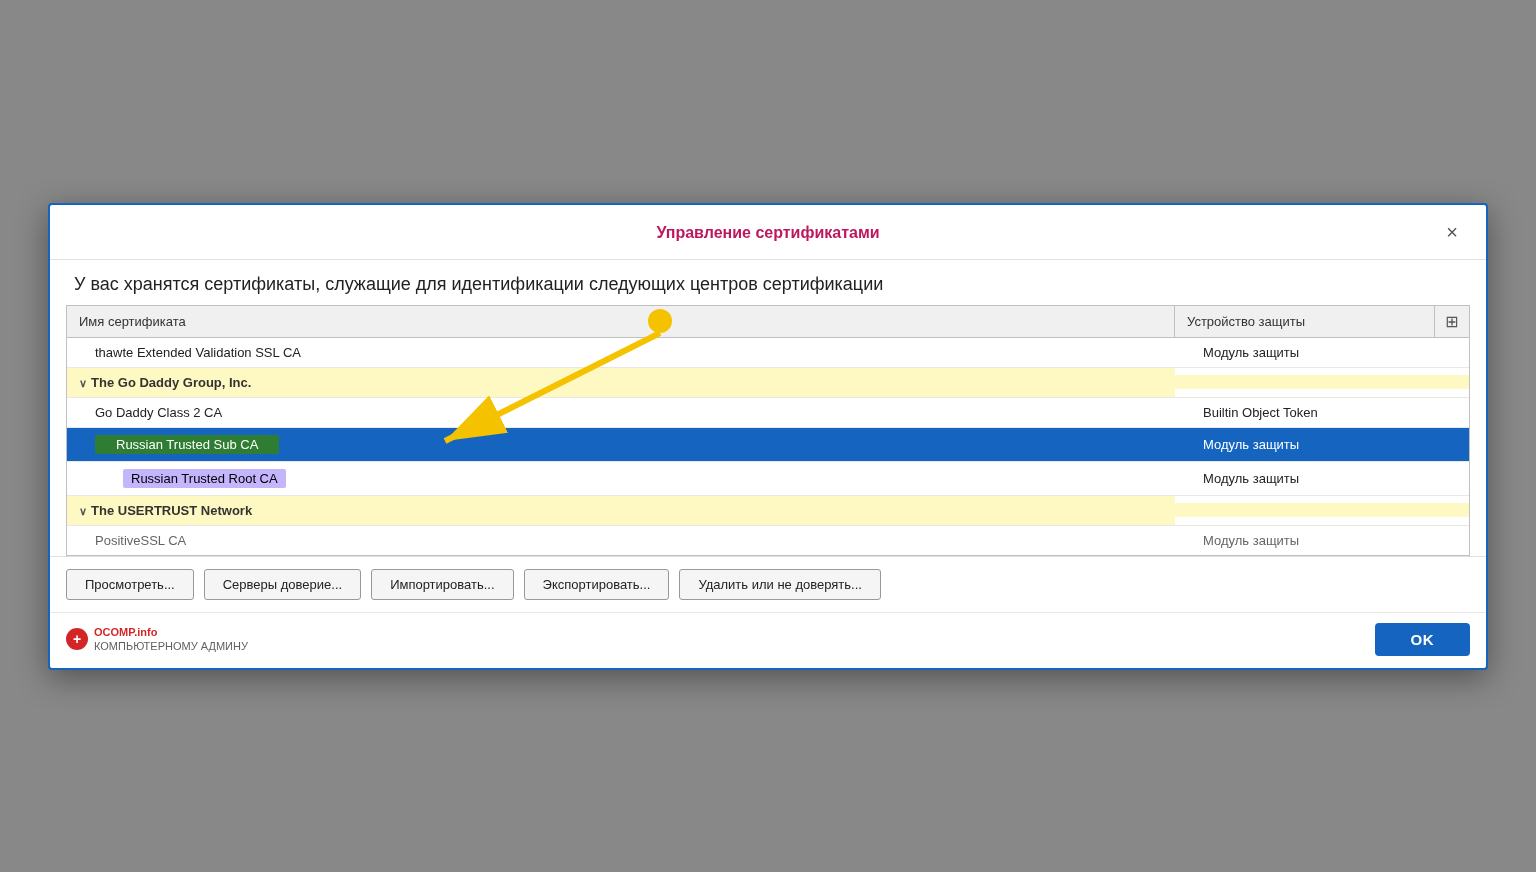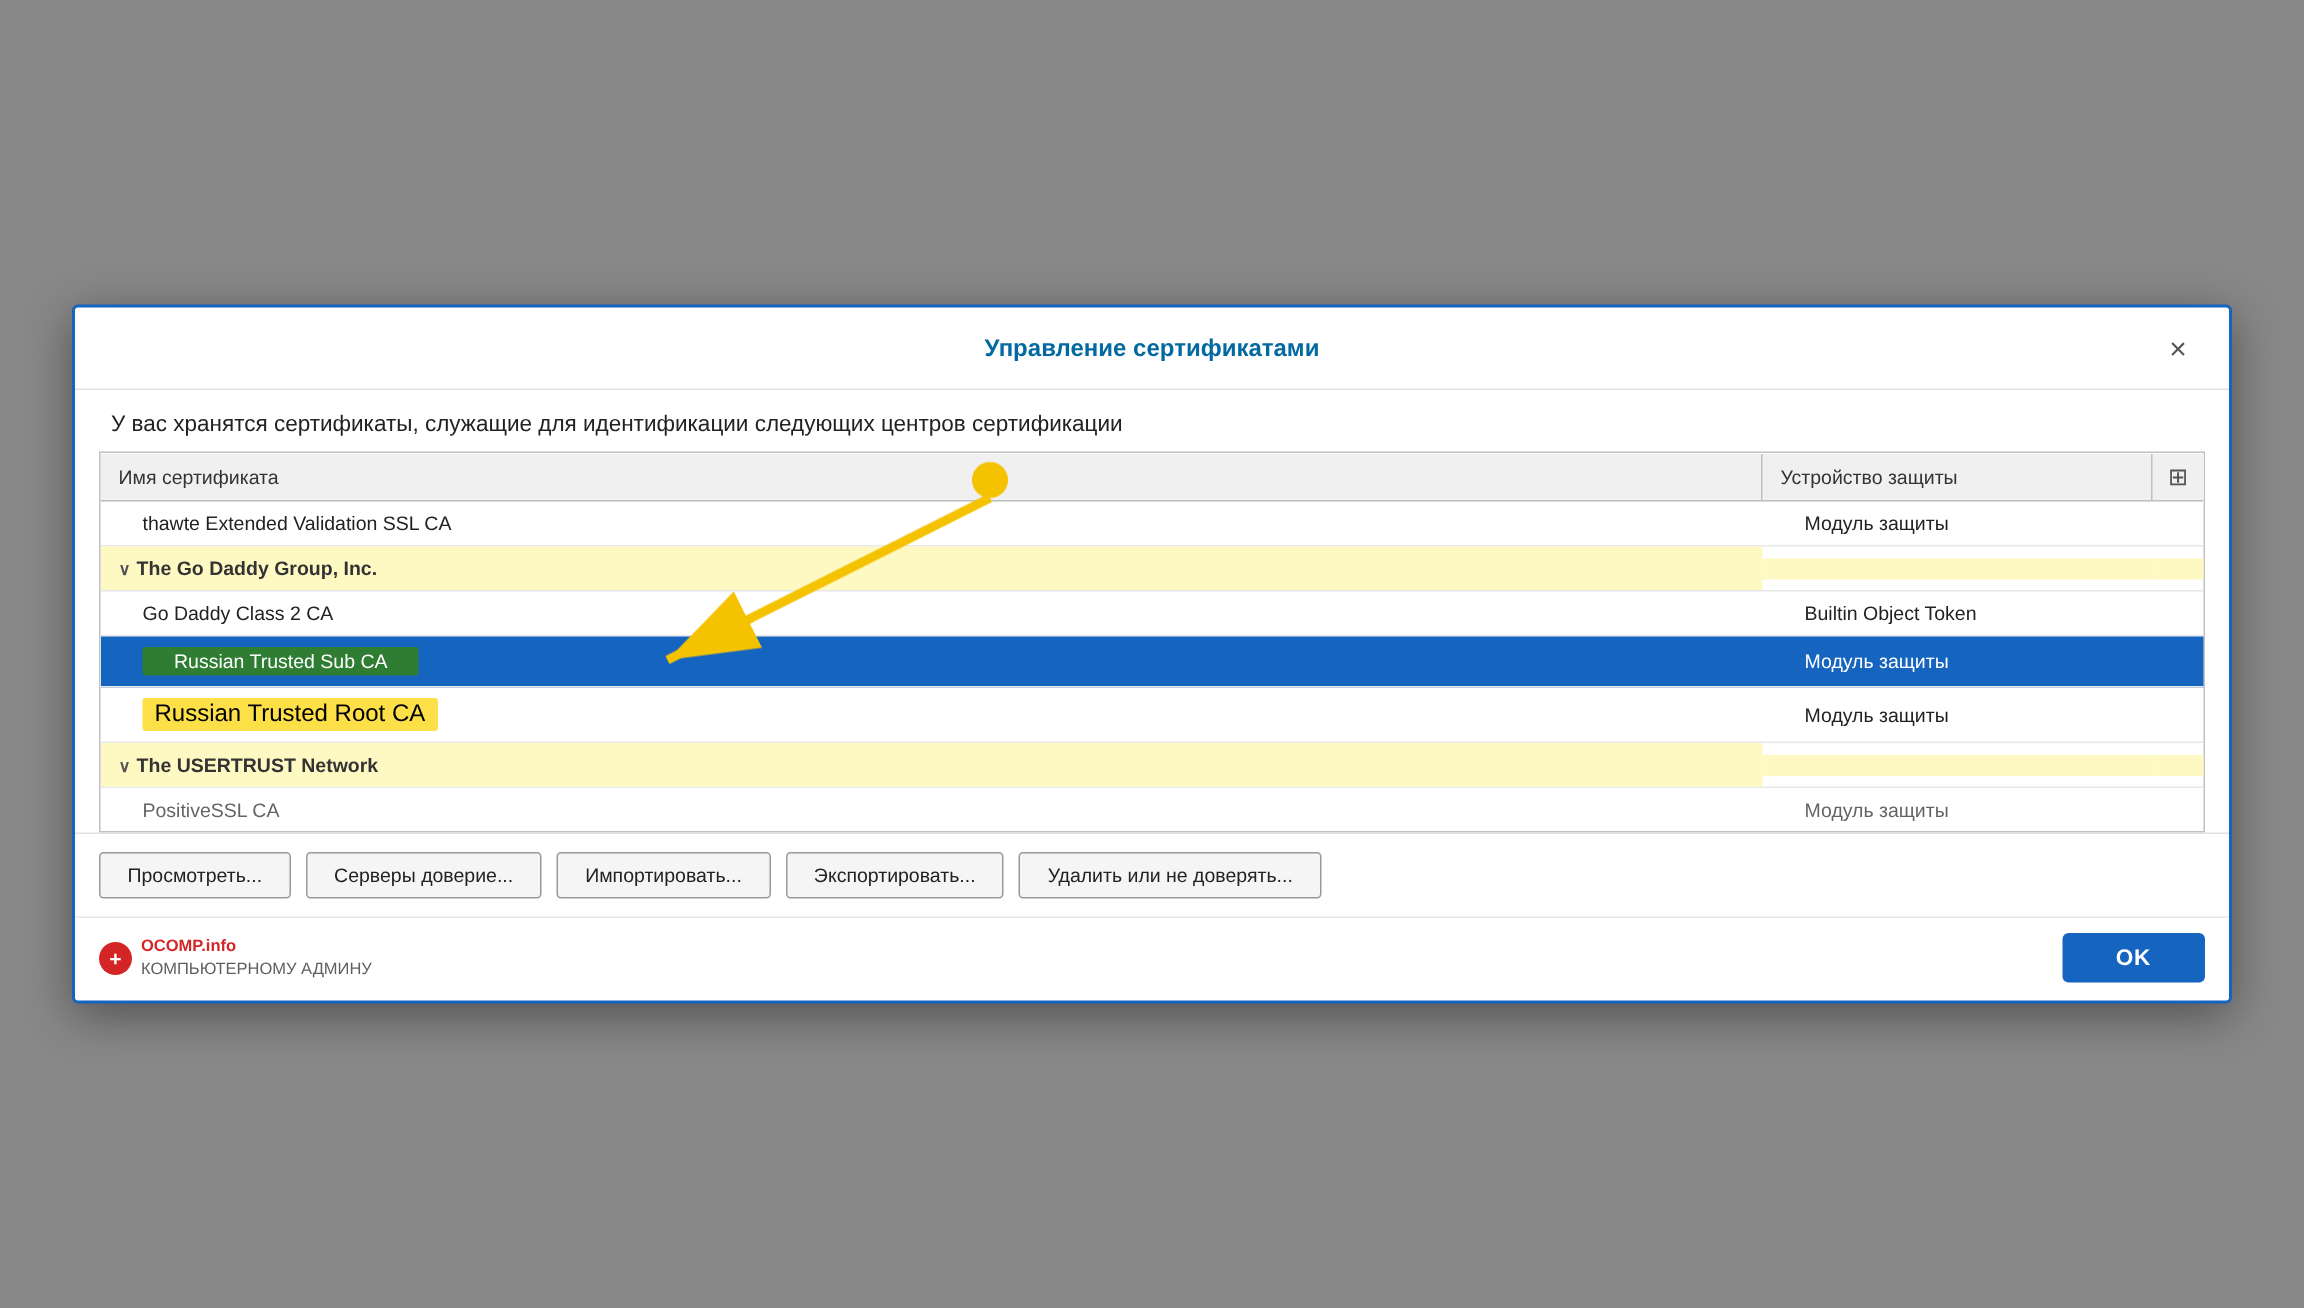--- a/index.html
+++ b/index.html
@@ -25,21 +25,21 @@
     .title-bar {
       display: flex;
       align-items: center;
       justify-content: space-between;
       padding: 14px 20px 12px 20px;
       border-bottom: 1px solid #e0e0e0;
     }
     .title-bar-title {
       font-size: 16px;
       font-weight: 600;
-      color: #0369a1;
+      color: #be185d;
       flex: 1;
       text-align: center;
     }
     .close-btn {
       width: 28px;
       height: 28px;
       background: none;
       border: none;
       cursor: pointer;
       font-size: 20px;
@@ -66,21 +66,21 @@
       user-select: none;
     }
     .tab.active {
       color: #1565c0;
       border-bottom: 3px solid #1565c0;
       font-weight: 500;
     }
     .description {
       padding: 14px 24px 10px 24px;
       color: #222;
-      font-size: 15px;
+      font-size: 18px;
     }
     .table-container {
       margin: 0 16px;
       border: 1px solid #c0c0c0;
       overflow-y: auto;
       flex: 1;
       max-height: 340px;
     }
     .table-header {
       display: grid;
@@ -142,26 +142,27 @@
     }
     .cert-name-green {
       background: #2e7d32;
       color: #fff !important;
       padding: 2px 21px;
       border-radius: 2px;
       display: inline-block;
       font-size: 13px;
     }
     .cert-name-yellow {
-      background: #fde047;
+      background: #c4b5fd;
       color: #000 !important;
       padding: 2px 8px;
       border-radius: 2px;
       display: inline-block;
-      font-size: 16px;
+      font-size: 13px;
+      margin-left: 28px;
     }
     .chevron {
       margin-right: 4px;
       font-size: 11px;
       color: #555;
     }
     .ministry-text {
       color: #d4a017;
       font-weight: 600;
     }

